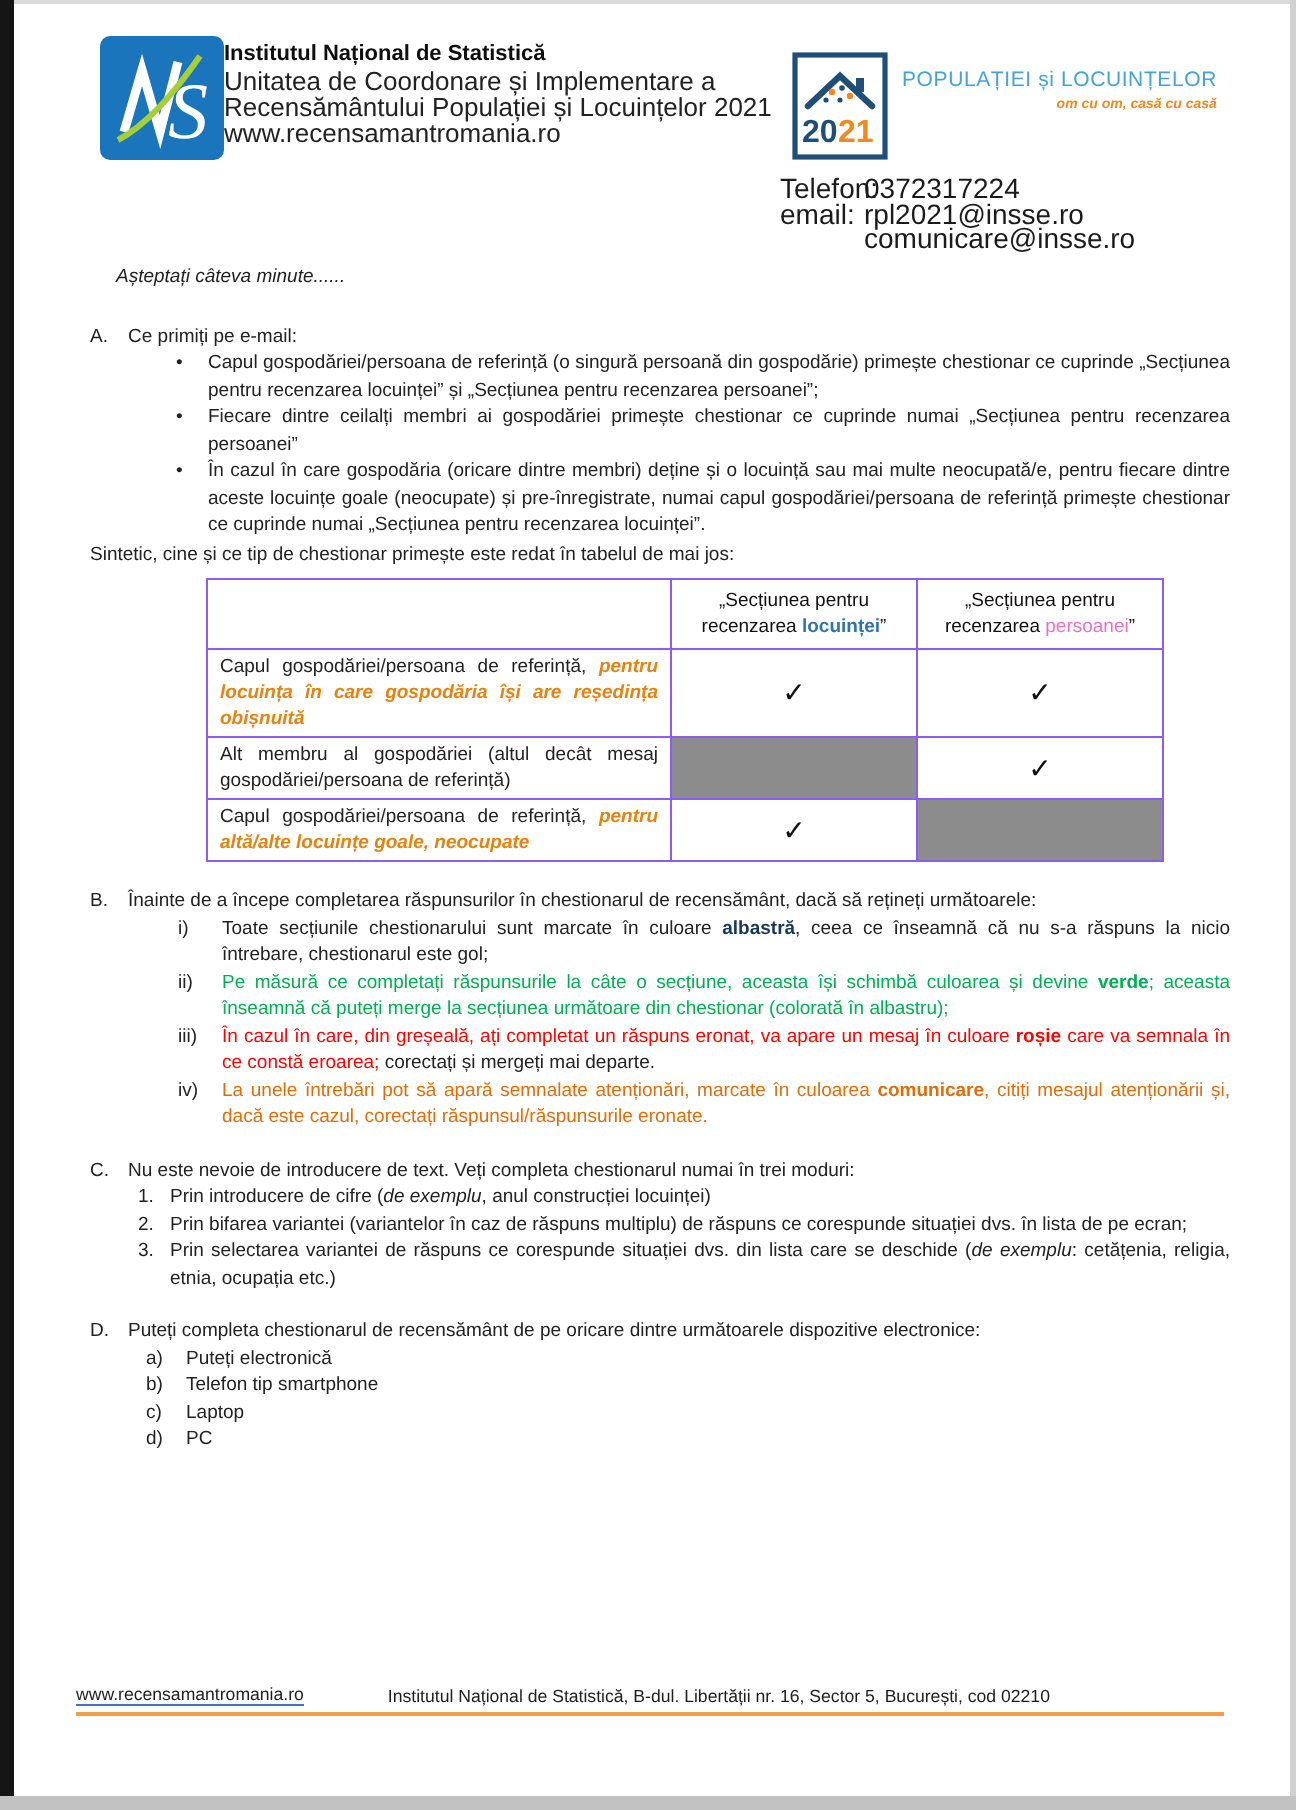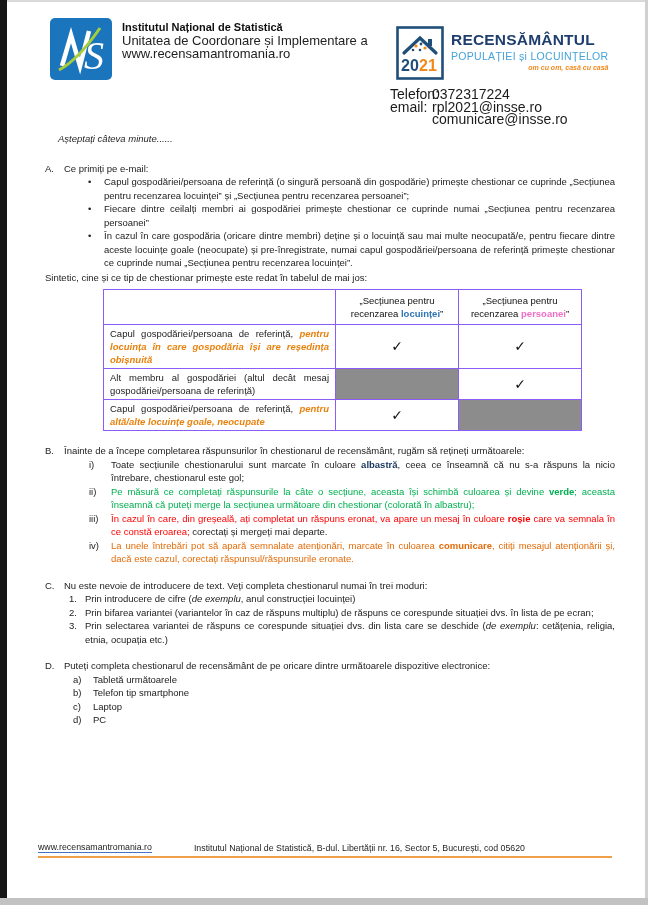--- a/index.html
+++ b/index.html
@@ -7,21 +7,21 @@
         font-family:"Liberation Sans","DejaVu Sans",sans-serif;font-size:9.5px;color:#222;}
   .edge-left{position:absolute;left:0;top:0;width:7px;height:100%;background:#151515;}
   .edge-top{position:absolute;left:0;top:0;width:100%;height:2px;background:#d9d9d9;}
   .edge-right{position:absolute;right:0;top:0;width:3px;height:100%;background:#d0d0d0;}
   .edge-bottom{position:absolute;left:0;bottom:0;width:100%;height:7px;background:#c2c2c2;}
 
   
   .header{position:relative;height:120px;}
   .ins-block{position:absolute;left:50px;top:18px;display:flex;}
   .ins-logo{width:62px;height:62px;flex:0 0 auto;}
-  .ins-text{margin-left:10px;padding-top:3px;line-height:13px;}
+  .ins-text{padding-top:3px;line-height:13px;}
   .ins-title{font-weight:bold;font-size:11px;color:#0f0f0f;}
   .ins-line{font-size:13px;color:#222;}
   .census-block{position:absolute;left:396px;top:26px;display:flex;align-items:flex-start;}
   .census-logo{width:48px;height:54px;flex:0 0 auto;}
   .census-titles{margin-left:7px;padding-top:6px;line-height:1;}
   .census-title{font-weight:bold;font-size:15.5px;letter-spacing:.2px;color:#1f3e6e;}
   .census-subtitle{font-size:10.5px;color:#45a3d9;margin-top:3px;letter-spacing:.3px;}
   .census-tagline{font-size:7px;font-weight:bold;font-style:italic;color:#f1891c;text-align:right;margin-top:3px;}
   .contact{position:absolute;left:390px;top:88px;font-size:14px;line-height:12.5px;color:#1b1b1b;}
   .contact-grid{display:grid;grid-template-columns:42px auto;}
@@ -43,21 +43,21 @@
 
   
   table.qtable{border-collapse:collapse;margin:5px 0 0 103px;table-layout:fixed;width:475px;}
   table.qtable td{border:1px solid #8b5cf6;vertical-align:middle;padding:2px 6px;line-height:13px;}
   td.h{height:30px;text-align:center;}
   td.c1{width:219px;text-align:justify;}
   td.cc{width:110px;text-align:center;font-size:14px;font-weight:bold;color:#111;}
   td.gray{background:#8c8c8c;}
   .tbl-orange{color:#e8820e;font-weight:bold;font-style:italic;}
   .hdr-blue{color:#2e74b5;font-weight:bold;}
-  .hdr-pink{color:#ef6fc7;font-weight:bold;}
+  .hdr-pink{color:#ef6fc7;font-weight:normal;}
 
   
   .romlist .r-row{display:grid;grid-template-columns:22px 1fr;margin-left:44px;}
   .r-text{text-align:justify;}
   .seg-plain{color:#222;}
   .seg-bold-navy{color:#17365d;font-weight:bold;}
   .seg-green{color:#00b050;}
   .seg-green-b{color:#00b050;font-weight:bold;}
   .seg-red{color:#fe0000;}
   .seg-red-b{color:#fe0000;font-weight:bold;}
@@ -87,39 +87,39 @@
     <div class="ins-block">
       <svg class="ins-logo" viewBox="0 0 62 62">
         <rect x="0" y="0" width="62" height="62" rx="5" fill="#1b75bc"></rect>
         <path d="M12 48 L21 17 L30 48 L39 13" stroke="#ffffff" stroke-width="4.5" fill="none" stroke-linejoin="miter"></path>
         <path d="M9 52 Q28 42 50 10" stroke="#a6ce39" stroke-width="3" fill="none"></path>
         <text x="34" y="51" font-size="40" font-style="italic" fill="#ffffff" font-family="Liberation Serif, serif">S</text>
       </svg>
       <div class="ins-text">
         <div class="ins-title">Institutul Național de Statistică</div>
         <div class="ins-line">Unitatea de Coordonare și Implementare a</div>
+        <div class="ins-line">Recensământului Populației și Locuințelor 2021</div>
         <div class="ins-line">www.recensamantromania.ro</div>
       </div>
     </div>
 
     <div class="census-block">
       <svg class="census-logo" viewBox="0 0 48 54">
         <rect x="1.5" y="1.5" width="45" height="51" fill="#ffffff" stroke="#1f4e79" stroke-width="2.6"></rect>
         <path d="M8 27 L24 12 L40 27" stroke="#1f4e79" stroke-width="3.2" fill="none" stroke-linecap="round"></path>
         <rect x="32" y="13" width="4" height="7" fill="#1f4e79"></rect>
         <circle cx="20" cy="20" r="1.6" fill="#f1891c"></circle>
         <circle cx="25" cy="18" r="1.4" fill="#1f4e79"></circle>
         <circle cx="29" cy="22" r="1.6" fill="#f1891c"></circle>
         <circle cx="17" cy="24" r="1.3" fill="#1f4e79"></circle>
         <circle cx="24" cy="24" r="1.3" fill="#1f4e79"></circle>
         <text x="5" y="45" font-size="16" font-weight="bold" fill="#1f4e79" font-family="Liberation Sans, sans-serif">20</text>
         <text x="23" y="45" font-size="16" font-weight="bold" fill="#f1891c" font-family="Liberation Sans, sans-serif">21</text>
       </svg>
       <div class="census-titles">
-        <div class="census-title">RECENSĂMÂNTUL</div>
         <div class="census-subtitle">POPULAȚIEI și LOCUINȚELOR</div>
         <div class="census-tagline">om cu om, casă cu casă</div>
       </div>
     </div>
 
     <div class="contact">
       <div class="contact-grid">
         <span>Telefon:</span>
         <span>0372317224</span>
         <span>email:</span>
@@ -180,21 +180,21 @@
           <td class="cc">✓</td>
           <td class="cc gray"></td>
         </tr>
       </tbody>
   </table>
 
   <div class="section" style="margin-top:13px;">
     <div class="sec-grid">
       <span class="sec-label">B.</span>
       <div>
-        <p class="sec-intro">Înainte de a începe completarea răspunsurilor în chestionarul de recensământ, rugăm să rețineți următoarele:</p>
+        <p class="sec-intro">Înainte de a începe completarea răspunsurilor în chestionarul de recensământ, dacă să rețineți următoarele:</p>
       </div>
     </div>
     <div class="romlist" id="b-items">
         <div class="r-row">
           <span>i)</span>
           <span class="r-text"><span class="seg-plain">Toate secțiunile chestionarului sunt marcate în culoare </span><span class="seg-bold-navy">albastră</span><span class="seg-plain">, ceea ce înseamnă că nu s-a răspuns la nicio întrebare, chestionarul este gol;</span></span>
         </div>
         <div class="r-row">
           <span>ii)</span>
           <span class="r-text"><span class="seg-green">Pe măsură ce completați răspunsurile la câte o secțiune, aceasta își schimbă culoarea și devine </span><span class="seg-green-b">verde</span><span class="seg-green">; aceasta înseamnă că puteți merge la secțiunea următoare din chestionar (colorată în albastru);</span></span>
@@ -236,37 +236,37 @@
   <div class="section" style="margin-top:13px;">
     <div class="sec-grid">
       <span class="sec-label">D.</span>
       <div>
         <p class="sec-intro">Puteți completa chestionarul de recensământ de pe oricare dintre următoarele dispozitive electronice:</p>
       </div>
     </div>
     <div class="letlist" id="d-items">
         <div class="l-row">
           <span>a)</span>
-          <span>Tabletă următoarele</span>
+          <span>Puteți electronică</span>
         </div>
         <div class="l-row">
           <span>b)</span>
           <span>Telefon tip smartphone</span>
         </div>
         <div class="l-row">
           <span>c)</span>
           <span>Laptop</span>
         </div>
         <div class="l-row">
           <span>d)</span>
           <span>PC</span>
         </div>
       </div>
   </div>
 
   <div class="footer">
     <span class="footer-link">www.recensamantromania.ro</span>
-    <span class="footer-address">Institutul Național de Statistică, B-dul. Libertății nr. 16, Sector 5, București, cod 05620</span>
+    <span class="footer-address">Institutul Național de Statistică, B-dul. Libertății nr. 16, Sector 5, București, cod 02210</span>
   </div>
 
   <div class="edge-left"></div>
   <div class="edge-bottom"></div>
 </div>
 
 </body></html>

